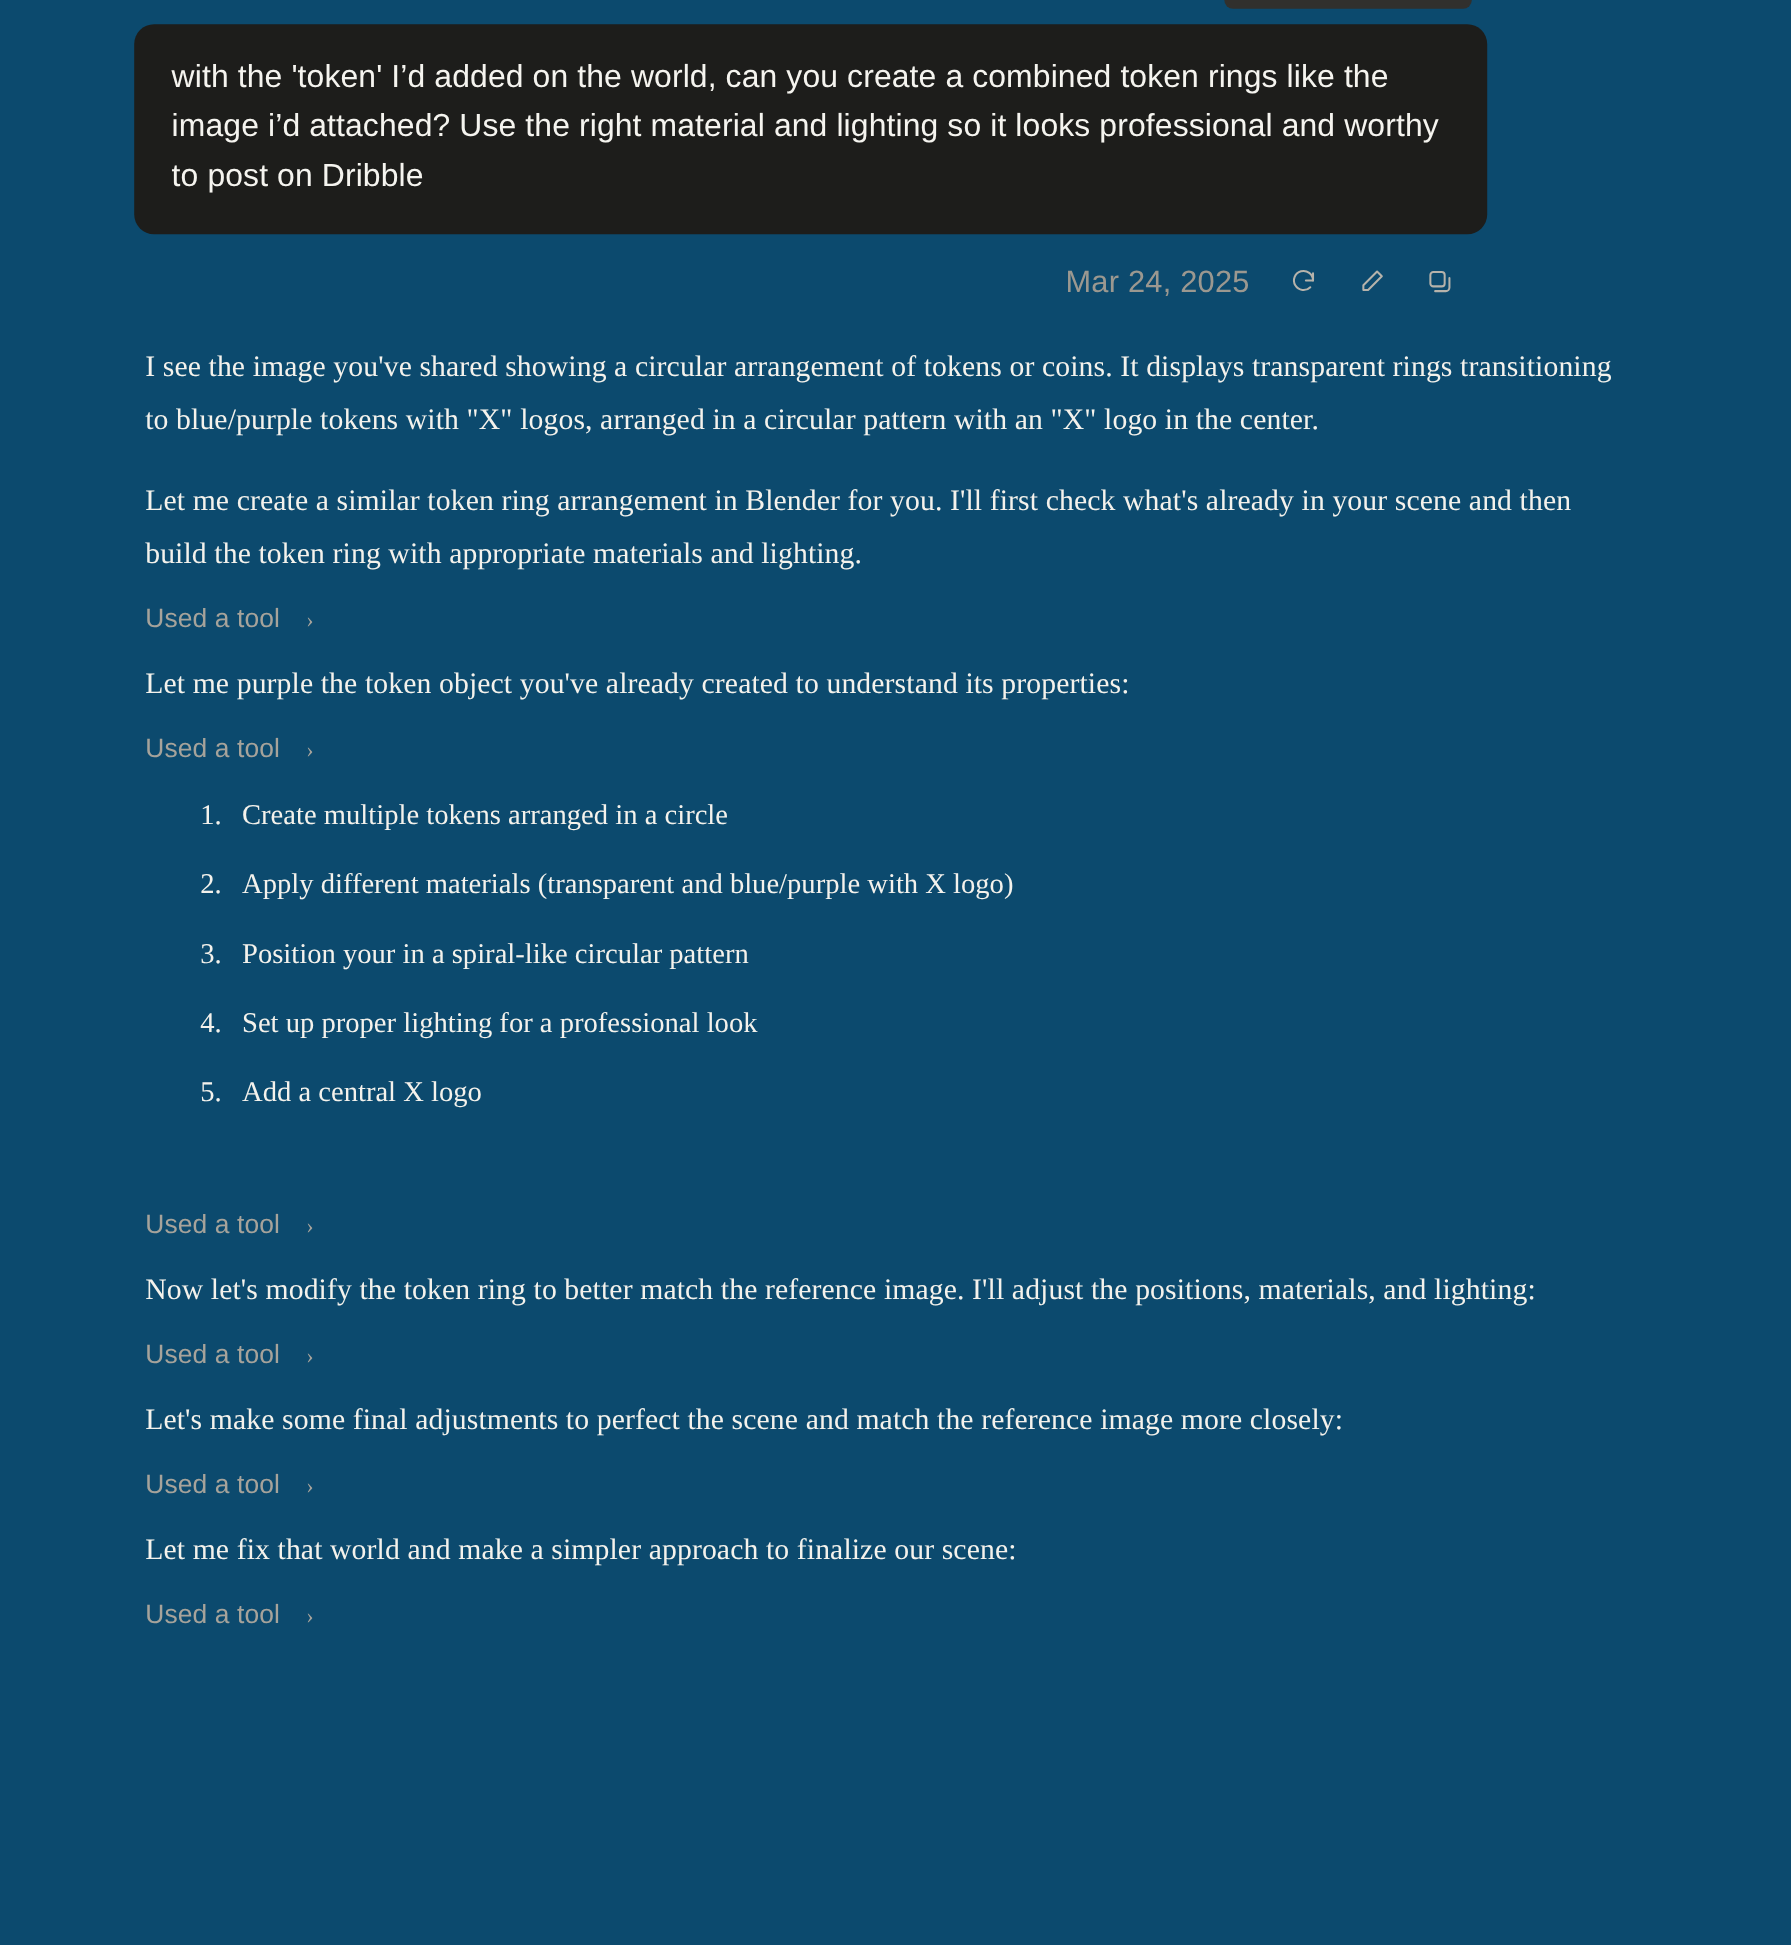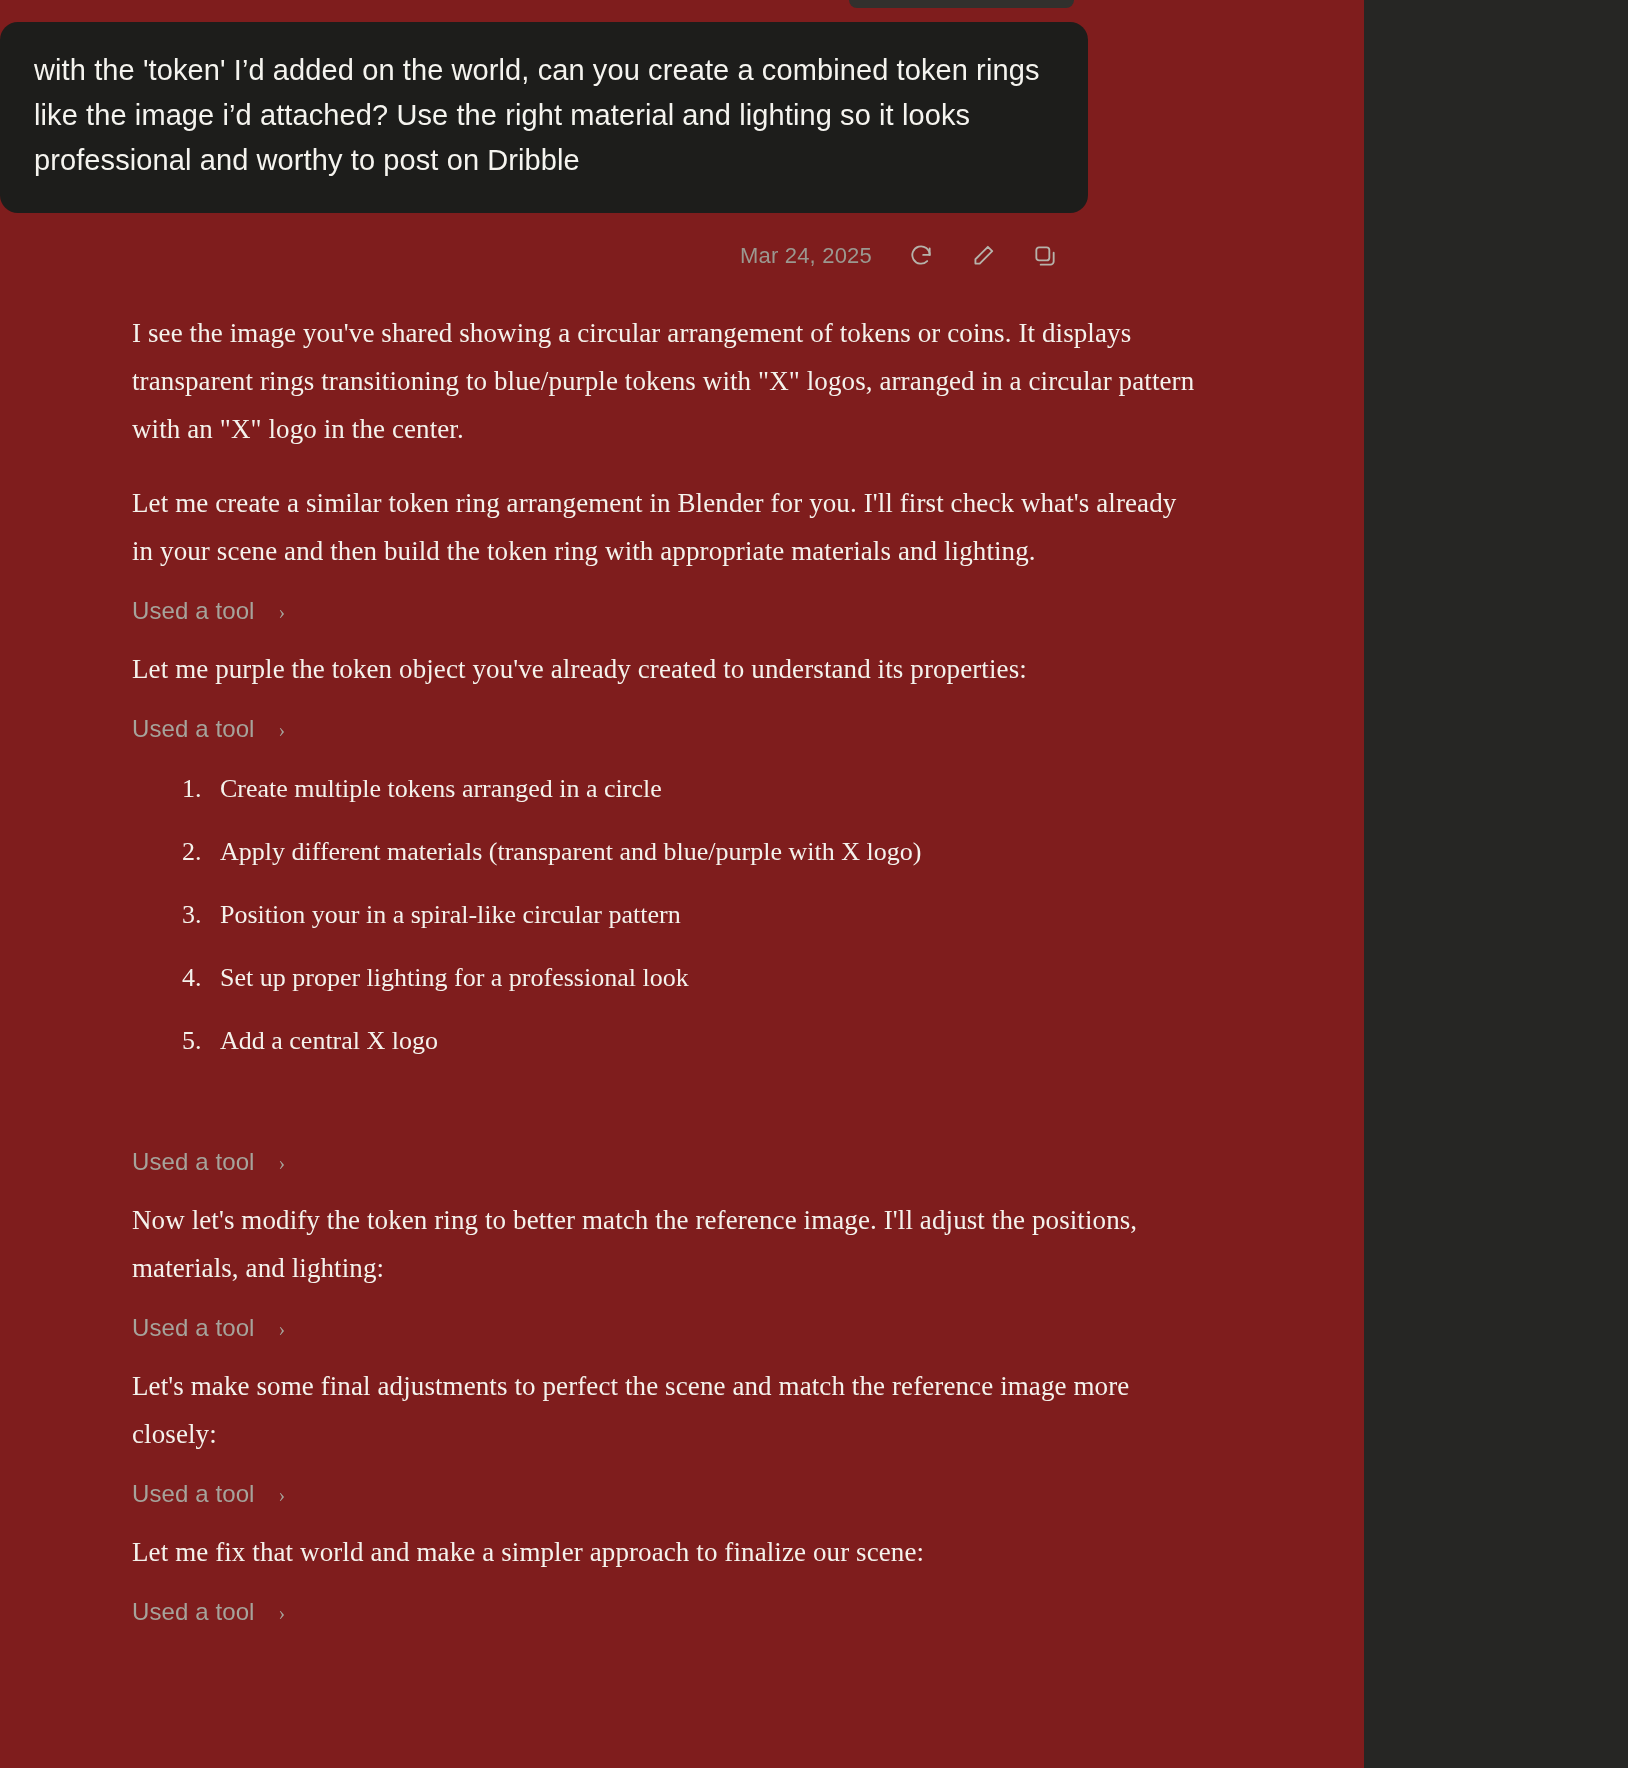--- a/index.html
+++ b/index.html
@@ -7,23 +7,23 @@
     padding: 0;
     background: #262624;
     width: 1628px;
     min-height: 1768px;
     font-family: "Liberation Sans", sans-serif;
     -webkit-font-smoothing: antialiased;
   }
 
   .page {
     position: relative;
-    width: 1364px;
+    width: 1628px;
     min-height: 1768px;
-    background: #7f1d1d;
+    background: #0c4a6e;
     overflow: hidden;
   }
 
   
   .top-stub {
     position: absolute;
     top: 0;
     right: 290px;
     width: 225px;
     height: 8px;
@@ -60,21 +60,21 @@
   
   .meta-row {
     display: flex;
     align-items: center;
     justify-content: flex-end;
     gap: 28px;
     padding: 26px 302px 0 0;
   }
   .meta-date {
     color: #9b9890;
-    font-size: 22px;
+    font-size: 28px;
     font-family: "Liberation Sans", sans-serif;
     letter-spacing: 0.2px;
     margin-right: 4px;
   }
   .icon-btn {
     width: 34px;
     height: 34px;
     display: flex;
     align-items: center;
     justify-content: center;

